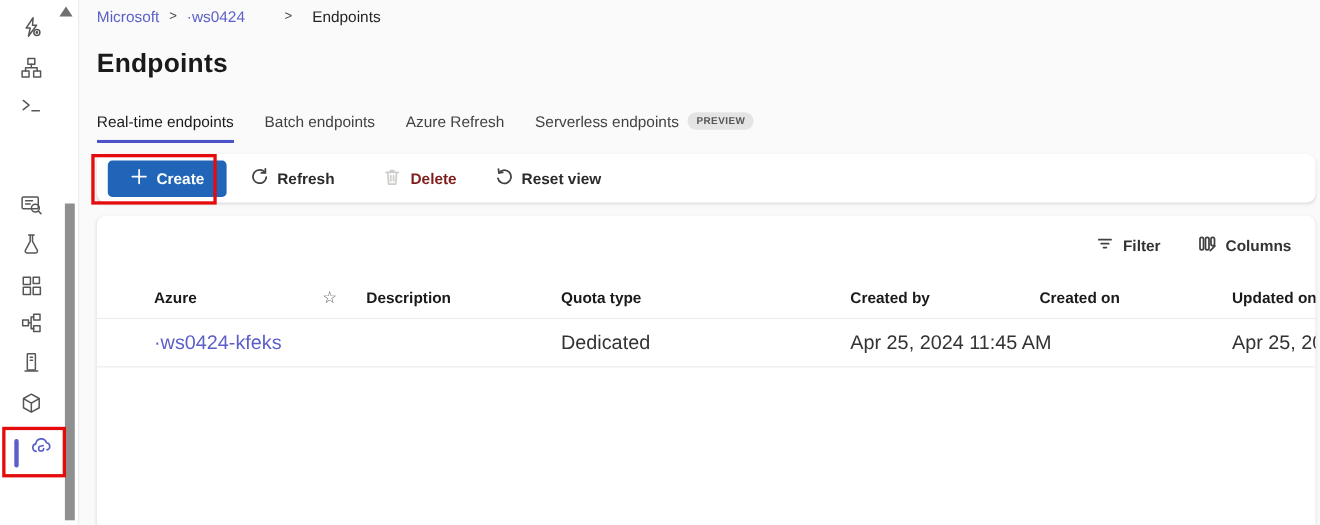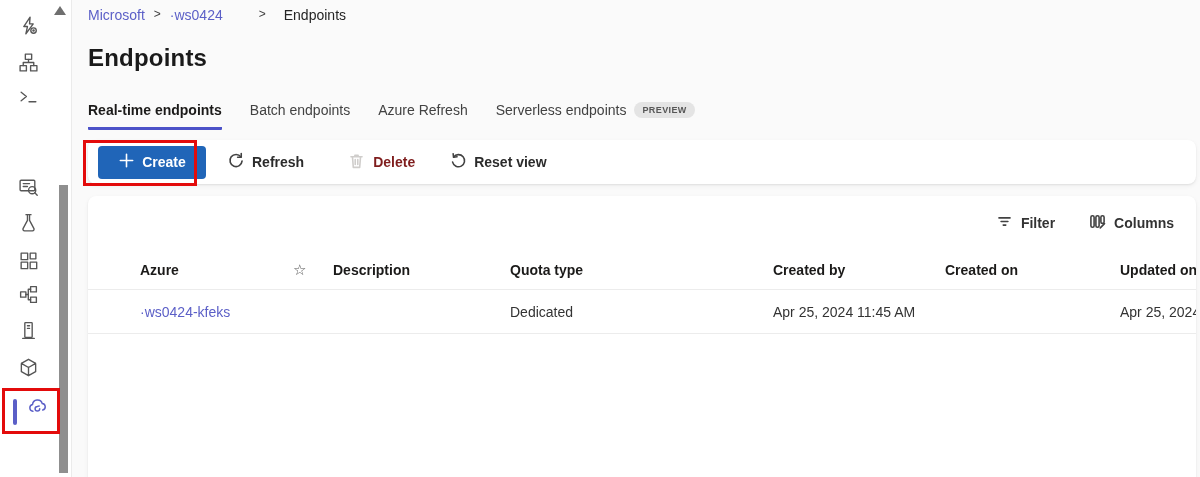--- a/index.html
+++ b/index.html
@@ -33,21 +33,21 @@
   .breadcrumb { position:absolute; left:88px; top:7px; display:flex; font-size:14px; }
   .crumb-link { color:#5b5fc7; text-decoration:none; cursor:pointer; }
   .crumb-sep { color:#424242; margin:0 9px; font-size:12px; }
   .crumb-sep.wide { margin:0 18px 0 36px; }
   .crumb-current { color:#242424; }
 
   .page-title { position:absolute; left:88px; top:44px; font-size:24px; font-weight:700; color:#1a1a1a; letter-spacing:.2px; }
 
   .tabs { position:absolute; left:88px; top:102px; display:flex; gap:28px; align-items:flex-start; }
   .tab { font-size:14px; color:#424242; padding-bottom:9px; cursor:pointer; display:flex; align-items:center; border-bottom:3px solid transparent; }
-  .tab.active { color:#1b1a19; font-weight:700; border-bottom:3px solid #4c52c8; border-radius:0 0 1px 1px; }
+  .tab.active { color:#1b1a19; font-weight:400; border-bottom:3px solid #4c52c8; border-radius:0 0 1px 1px; }
   .badge {
     display:inline-block; margin-left:8px; background:#e4e4e4; color:#565656;
     font-size:9px; font-weight:700; letter-spacing:.4px; padding:3px 8px; border-radius:9px;
   }
 
   
   .toolbar {
     position:absolute; left:88px; top:140px; width:1108px; height:44px;
     background:#ffffff; border-radius:8px;
     box-shadow:0 1px 2px rgba(0,0,0,.07), 0 2px 5px rgba(0,0,0,.05);
@@ -79,21 +79,21 @@
   }
   .commands-row { height:54px; display:flex; align-items:center; justify-content:flex-end; gap:34px; padding-right:22px; }
   .cmd-btn { display:flex; align-items:center; gap:8px; background:none; border:none; cursor:pointer;
     font-size:14px; font-weight:700; color:#333; font-family:"Liberation Sans", sans-serif; }
   .cmd-btn svg { width:17px; height:17px; }
 
   .grid-row { display:grid; grid-template-columns:153px 40px 177px 263px 172px 175px 1fr;
     padding-left:52px; align-items:center; white-space:nowrap; }
   .thead { height:40px; border-bottom:1px solid #ececec; font-size:14px; font-weight:700; color:#1b1a19; }
   .thead .star-h { font-weight:400; color:#565656; font-size:15px; cursor:pointer; }
-  .trow { height:44px; border-bottom:1px solid #ececec; font-size:14px; color:#333; }
+  .trow { height:44px; border-bottom:1px solid #ececec; font-size:18px; color:#333; }
   .cell-link { color:#5b5fc7; text-decoration:none; cursor:pointer; }
 
   
   .hl-box { position:absolute; border:3px solid #e30b0b; z-index:20; pointer-events:none; }
   .hl-create { left:83px; top:140px; width:114px; height:46px; }
   .hl-endpoint { left:2px; top:388px; width:58px; height:46px; }
 </style>
 </head>
 <body>
 

